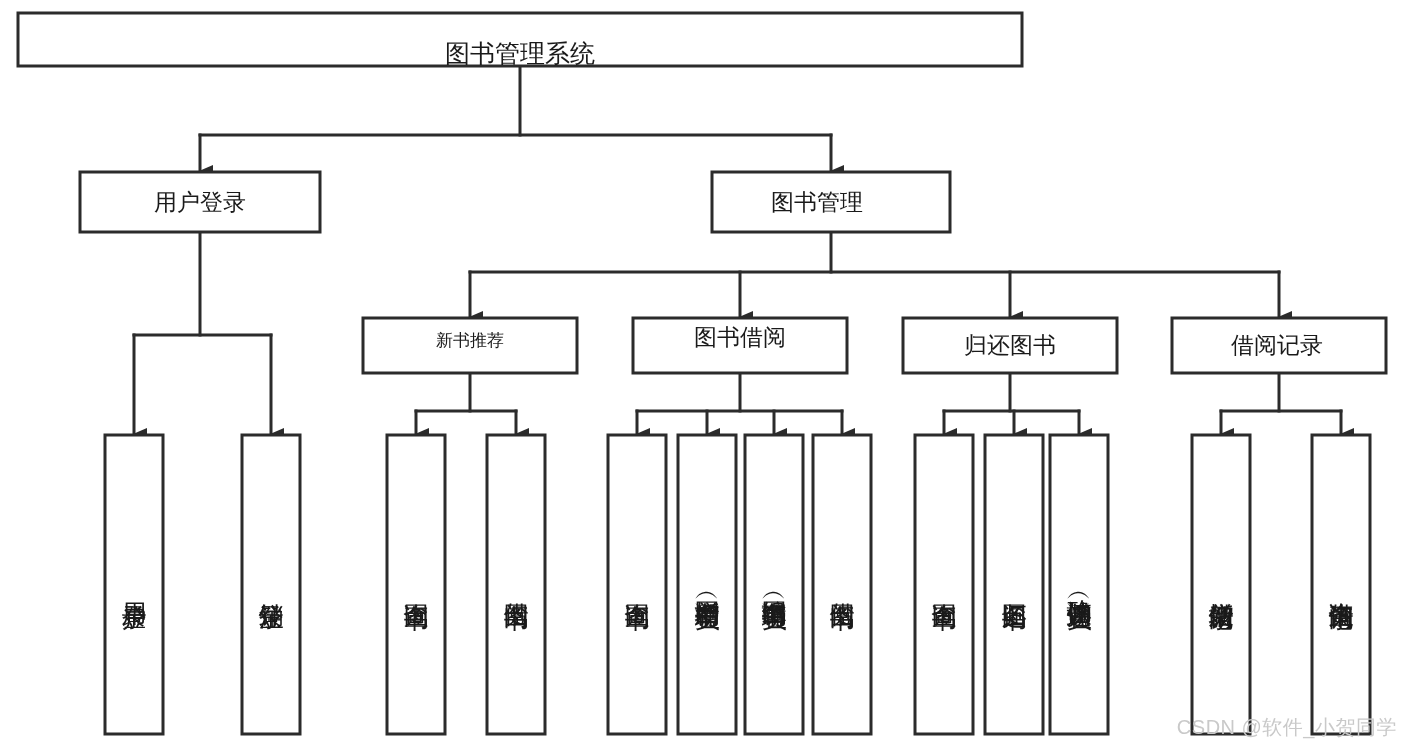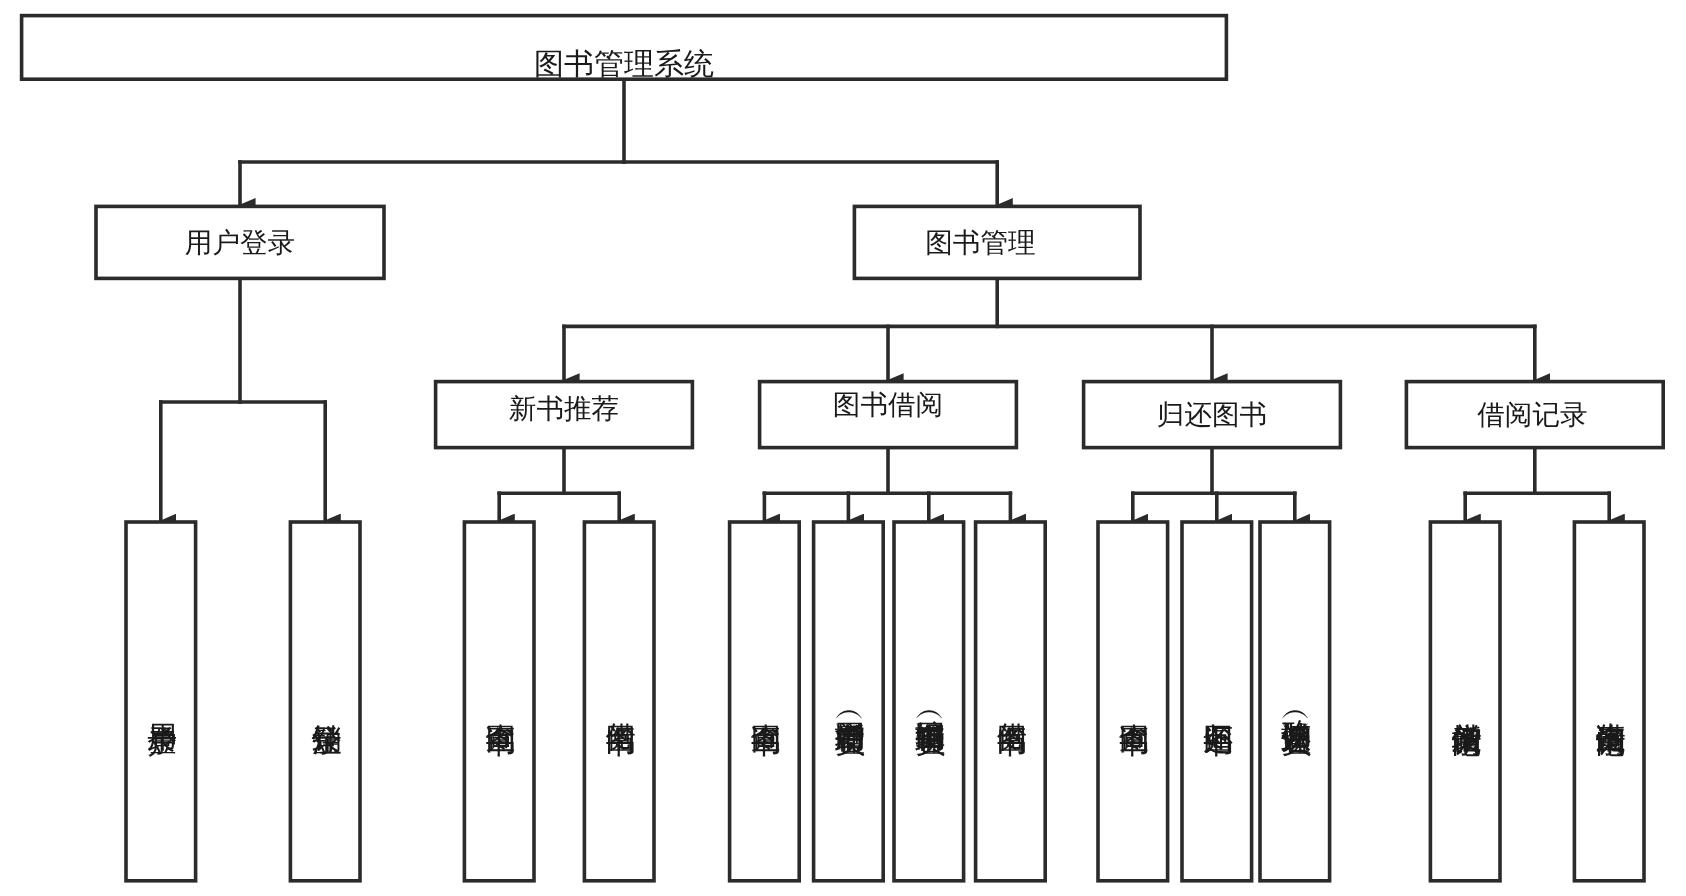--- a/index.html
+++ b/index.html
@@ -108,21 +108,21 @@
       </g>
   </svg>
 
   <div id="labels-layer">
       <div class="htext-wrap" style="left: 18px; top: 13px; width: 1004px; height: 53px; font-size: 25px; margin-top: 14px;">图书管理系统</div>
       <div class="hit" style="left: 18px; top: 13px; width: 1004px; height: 53px;"></div>
       <div class="htext-wrap" style="left: 80px; top: 172px; width: 240px; height: 60px; font-size: 23px;">用户登录</div>
       <div class="hit" style="left: 80px; top: 172px; width: 240px; height: 60px;"></div>
       <div class="htext-wrap" style="left: 712px; top: 172px; width: 210px; height: 60px; font-size: 23px;">图书管理</div>
       <div class="hit" style="left: 712px; top: 172px; width: 238px; height: 60px;"></div>
-      <div class="htext-wrap" style="left: 363px; top: 318px; width: 214px; height: 45px; font-size: 23px;">新书推荐</div>
+      <div class="htext-wrap" style="left: 363px; top: 318px; width: 214px; height: 45px; font-size: 17px;">新书推荐</div>
       <div class="hit" style="left: 363px; top: 318px; width: 214px; height: 55px;"></div>
       <div class="htext-wrap" style="left: 633px; top: 318px; width: 214px; height: 38px; font-size: 23px;">图书借阅</div>
       <div class="hit" style="left: 633px; top: 318px; width: 214px; height: 55px;"></div>
       <div class="htext-wrap" style="left: 903px; top: 318px; width: 214px; height: 55px; font-size: 23px;">归还图书</div>
       <div class="hit" style="left: 903px; top: 318px; width: 214px; height: 55px;"></div>
       <div class="htext-wrap" style="left: 1172px; top: 318px; width: 210px; height: 55px; font-size: 23px;">借阅记录</div>
       <div class="hit" style="left: 1172px; top: 318px; width: 214px; height: 55px;"></div>
       <div class="vtext-wrap" style="left: 105px; top: 435px; width: 58px; height: 299px; font-size: 25px;">用户登录</div>
       <div class="hit" style="left: 105px; top: 435px; width: 58px; height: 299px;"></div>
       <div class="vtext-wrap" style="left: 242px; top: 435px; width: 58px; height: 299px; font-size: 25px;">注销登录</div>
@@ -144,13 +144,14 @@
       <div class="vtext-wrap" style="left: 985px; top: 435px; width: 58px; height: 299px; font-size: 25px;">归还图书</div>
       <div class="hit" style="left: 985px; top: 435px; width: 58px; height: 299px;"></div>
       <div class="vtext-wrap" style="left: 1050px; top: 435px; width: 58px; height: 299px; font-size: 25px;">确认归还（管理员）</div>
       <div class="hit" style="left: 1050px; top: 435px; width: 58px; height: 299px;"></div>
       <div class="vtext-wrap" style="left: 1192px; top: 435px; width: 58px; height: 299px; font-size: 25px;">新增借阅记录</div>
       <div class="hit" style="left: 1192px; top: 435px; width: 58px; height: 299px;"></div>
       <div class="vtext-wrap" style="left: 1312px; top: 435px; width: 58px; height: 299px; font-size: 25px;">查询借阅记录</div>
       <div class="hit" style="left: 1312px; top: 435px; width: 58px; height: 299px;"></div>
     </div>
 
+  <div class="watermark">CSDN @软件_小贺同学</div>
 </div>
 
 </body></html>

